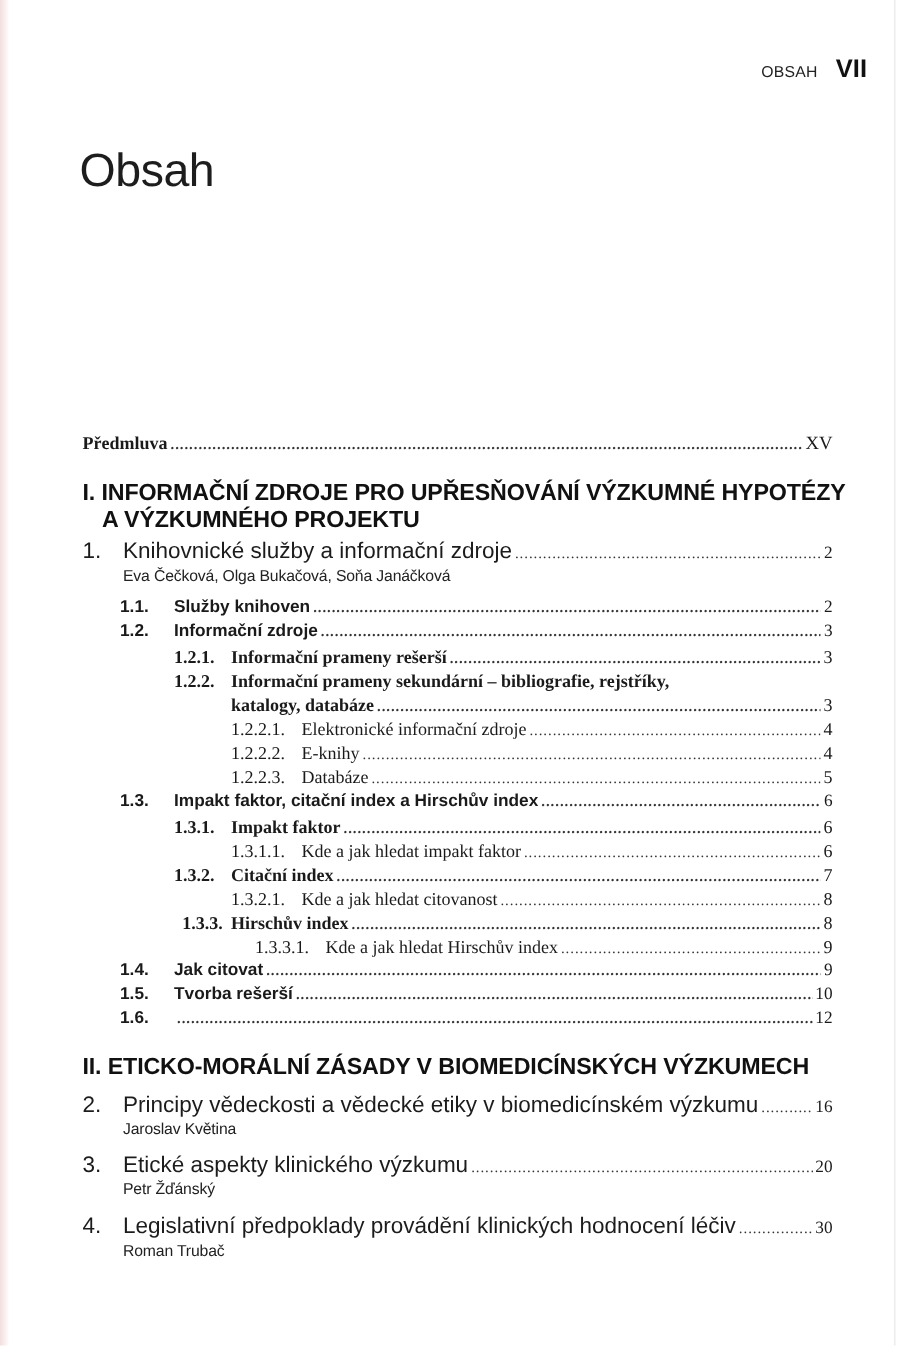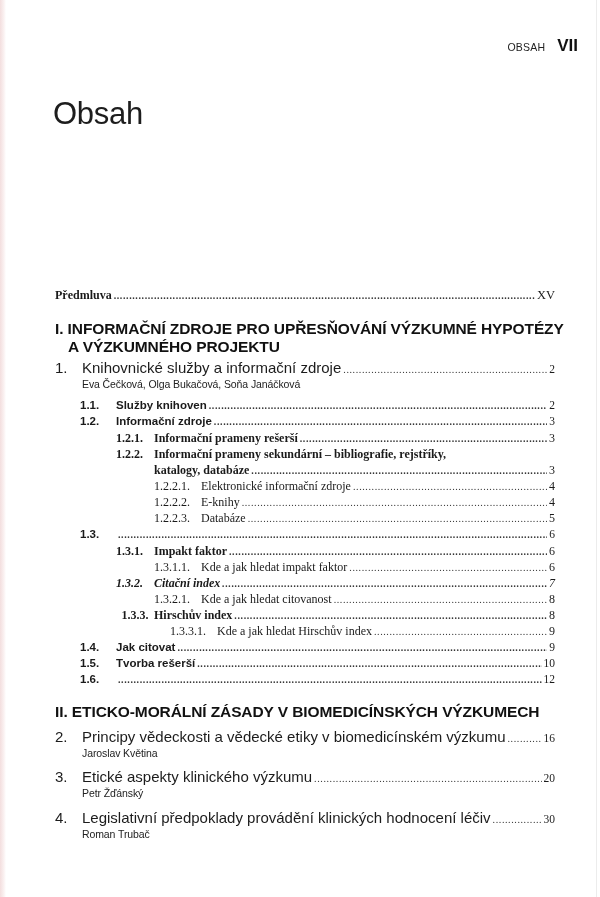--- a/index.html
+++ b/index.html
@@ -133,39 +133,40 @@
 
 <div class="line lvl4 right-end" style="top:511px;">
   <span class="num">1.2.2.3.</span>
   <span class="text">Databáze</span>
   <span class="dots"></span>
   <span class="page">5</span>
 </div>
 
 <div class="line lvl2 right-end" style="top:528px;">
   <span class="num">1.3.</span>
+  <span class="text">Impakt faktor, citační index a Hirschův index</span>
   <span class="dots"></span>
   <span class="page">6</span>
 </div>
 
 <div class="line lvl3 right-end" style="top:544px;">
   <span class="num">1.3.1.</span>
   <span class="text">Impakt faktor</span>
   <span class="dots"></span>
   <span class="page">6</span>
 </div>
 
 <div class="line lvl4 right-end" style="top:560px;">
   <span class="num">1.3.1.1.</span>
   <span class="text">Kde a jak hledat impakt faktor</span>
   <span class="dots"></span>
   <span class="page">6</span>
 </div>
 
-<div class="line lvl3 right-end" style="top:576px;font-style:italic;">
+<div class="line lvl3 right-end" style="top:576px;">
   <span class="num">1.3.2.</span>
   <span class="text">Citační index</span>
   <span class="dots"></span>
   <span class="page">7</span>
 </div>
 
 <div class="line lvl4 right-end" style="top:592px;">
   <span class="num">1.3.2.1.</span>
   <span class="text">Kde a jak hledat citovanost</span>
   <span class="dots"></span>

